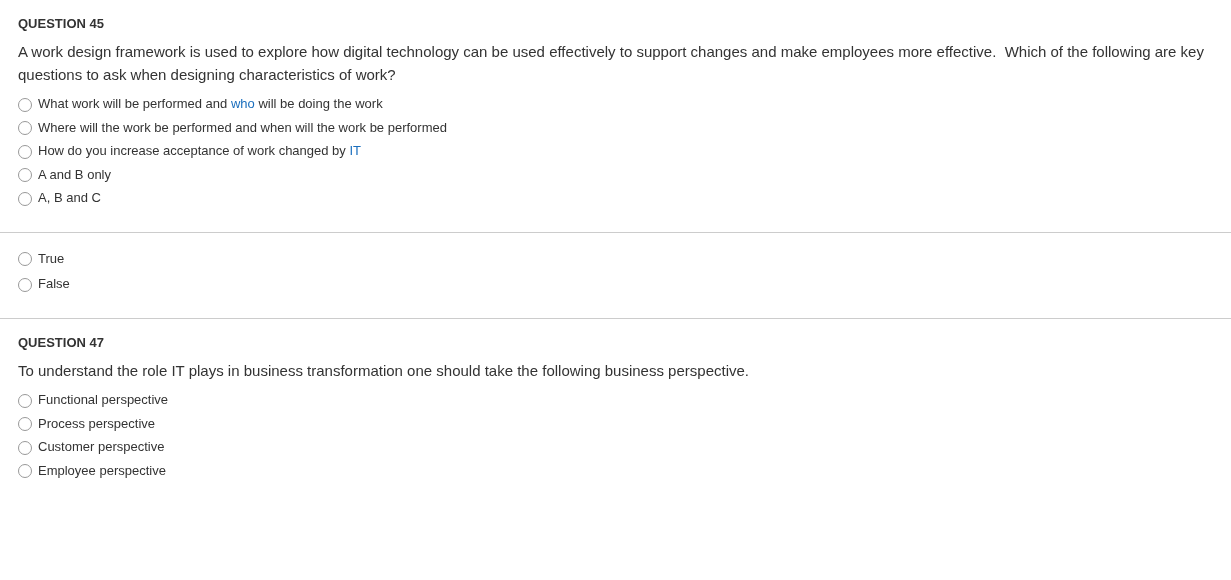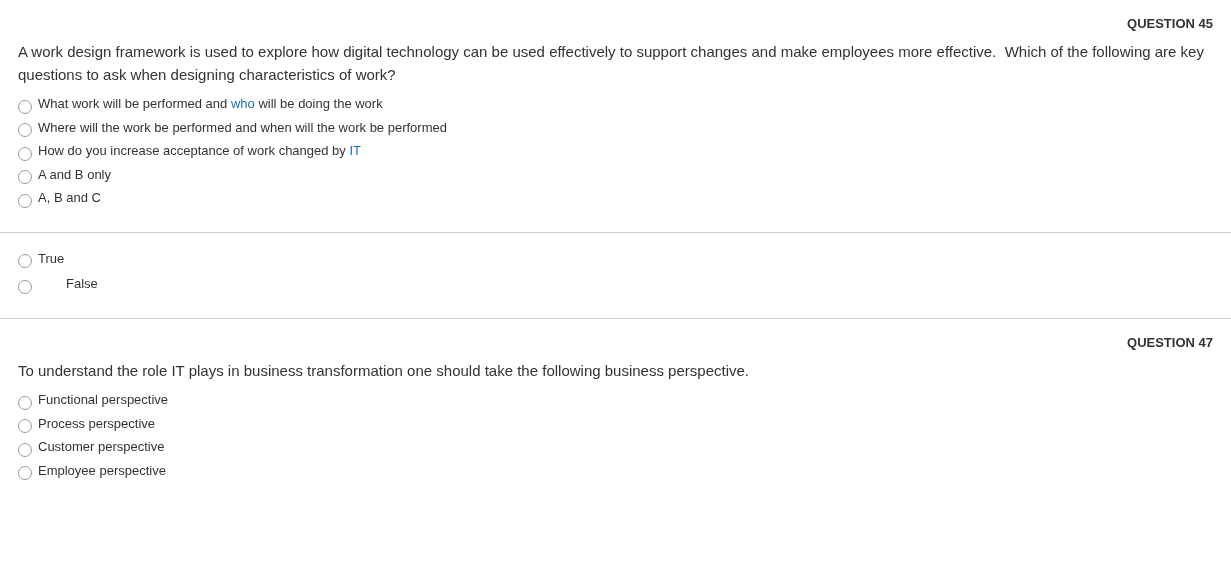--- a/index.html
+++ b/index.html
@@ -19,39 +19,38 @@
 
     .question-block {
       padding: 16px 18px 20px 18px;
       border-bottom: 1px solid #ccc;
     }
 
     .question-title {
       font-weight: bold;
       font-size: 13px;
       margin-bottom: 10px;
-      text-align: right;
     }
 
     .question-text {
       font-size: 15px;
       line-height: 1.5;
       margin-bottom: 8px;
       color: #333;
     }
 
     .options-list {
       list-style: none;
       padding: 0;
       margin: 0;
     }
 
     .options-list li {
       display: flex;
-      align-items: flex-end;
+      align-items: center;
       margin-bottom: 4px;
       font-size: 13px;
       line-height: 1.5;
     }
 
     .options-list li .radio-circle {
       width: 14px;
       height: 14px;
       border: 1px solid #999;
       border-radius: 50%;
@@ -100,21 +99,21 @@
     </li>
   </ul>
 </div>
 
 <div class="question-block">
   <ul class="options-list">
     <li>
       <span class="radio-circle"></span>
       <span class="option-label">True</span>
     </li>
-    <li style="margin-top:6px;gap:28px;">
+    <li style="margin-top:6px;">
       <span class="radio-circle"></span>
       <span class="option-label">False</span>
     </li>
   </ul>
 </div>
 
 <div class="question-block" style="border-bottom: none;">
   <div class="question-title">QUESTION 47</div>
   <div class="question-text">
     To understand the role <span class="blue">IT</span> plays in business transformation one should take the following business perspective.

